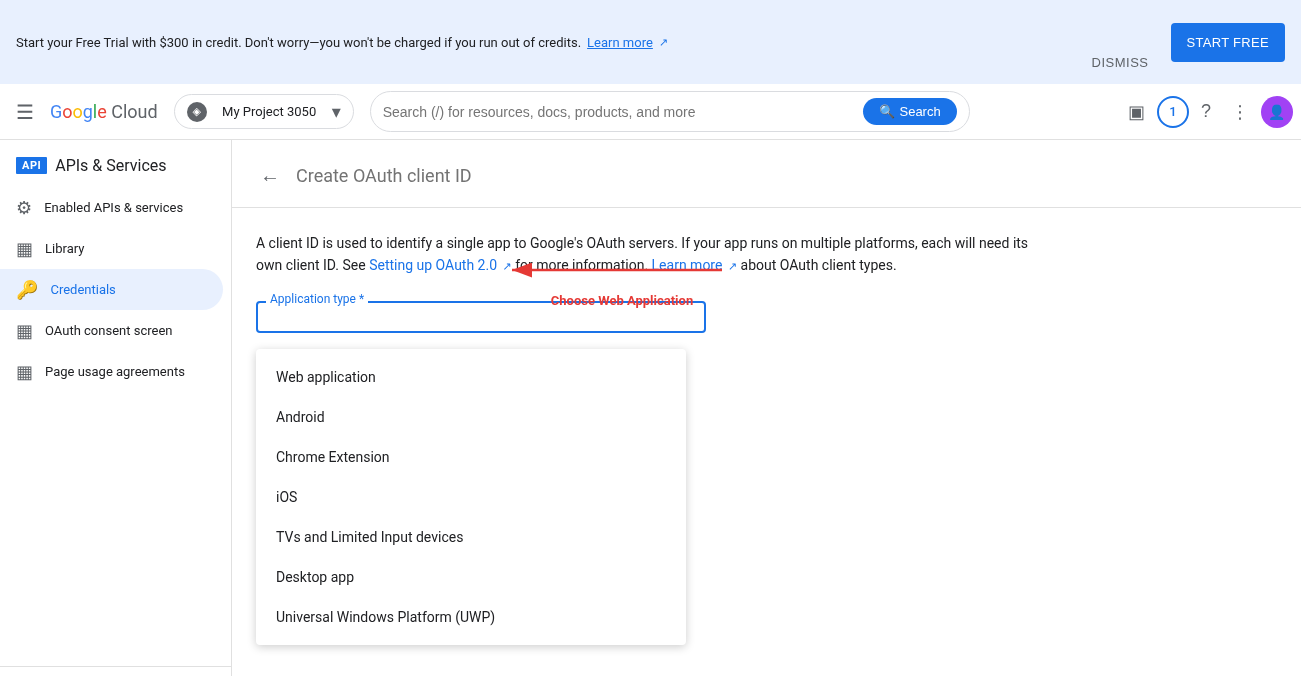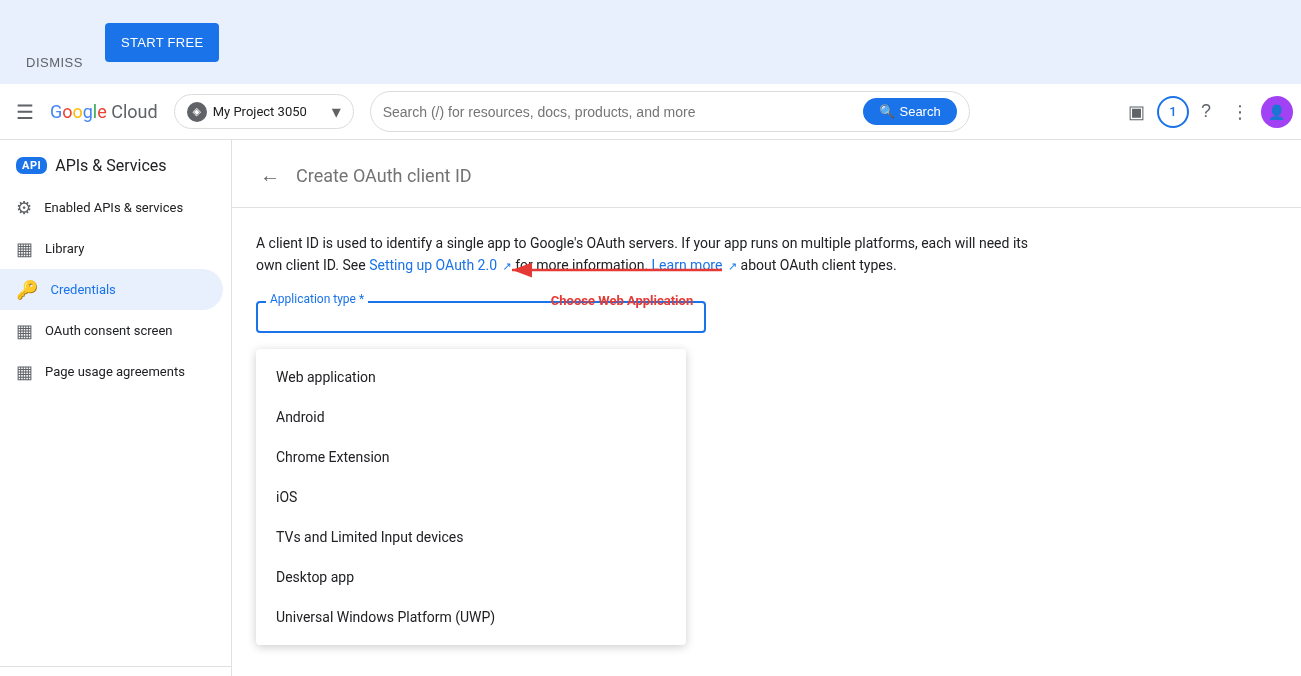--- a/index.html
+++ b/index.html
@@ -47,21 +47,21 @@
       padding: 6px 12px;
       border: 1px solid #dadce0;
       border-radius: 20px;
       cursor: pointer;
       font-size: 13px;
       color: #202124;
       background: #fff;
       min-width: 180px;
     }
     .project-dot { width: 20px; height: 20px; border-radius: 50%; background: #5f6368; display: flex; align-items: center; justify-content: center; color: #fff; font-size: 11px; }
-    .project-name { flex: 1; font-size: 13px; }
+    .project-name { flex: 1; font-size: 13px; text-align: center; }
     .project-chevron { color: #5f6368; font-size: 18px; }
     .search-bar {
       flex: 1;
       display: flex;
       align-items: center;
       border: 1px solid #dadce0;
       border-radius: 24px;
       padding: 6px 12px;
       margin: 4px 8px;
       max-width: 600px;
@@ -112,21 +112,21 @@
       font-size: 16px;
       font-weight: 400;
       color: #202124;
     }
     .api-badge {
       background: #1a73e8;
       color: #fff;
       font-size: 11px;
       font-weight: 700;
       padding: 2px 6px;
-      border-radius: 7px;
+      border-radius: 1px;
       letter-spacing: 0.5px;
     }
     .sidebar-item {
       display: flex;
       align-items: center;
       gap: 12px;
       padding: 10px 16px;
       cursor: pointer;
       border-radius: 0 24px 24px 0;
       margin-right: 8px;
@@ -212,20 +212,25 @@
       top: 90px;
       left: 250px;
       pointer-events: none;
       z-index: 200;
     }
   </style>
 </head>
 <body>
 
 <div class="top-banner">
+  <div class="top-banner-left">
+    <span>Start your Free Trial with $300 in credit. Don't worry—you won't be charged if you run out of credits.</span>
+    <a class="top-banner-link">Learn more</a>
+    <span style="font-size:11px;color:#1a73e8;">↗</span>
+  </div>
   <div class="top-banner-right">
     <button class="dismiss-btn">DISMISS</button>
     <button class="start-free-btn">START FREE</button>
   </div>
 </div>
 
 <div class="header">
   <button class="hamburger-btn">
     <span>☰</span>
   </button>

